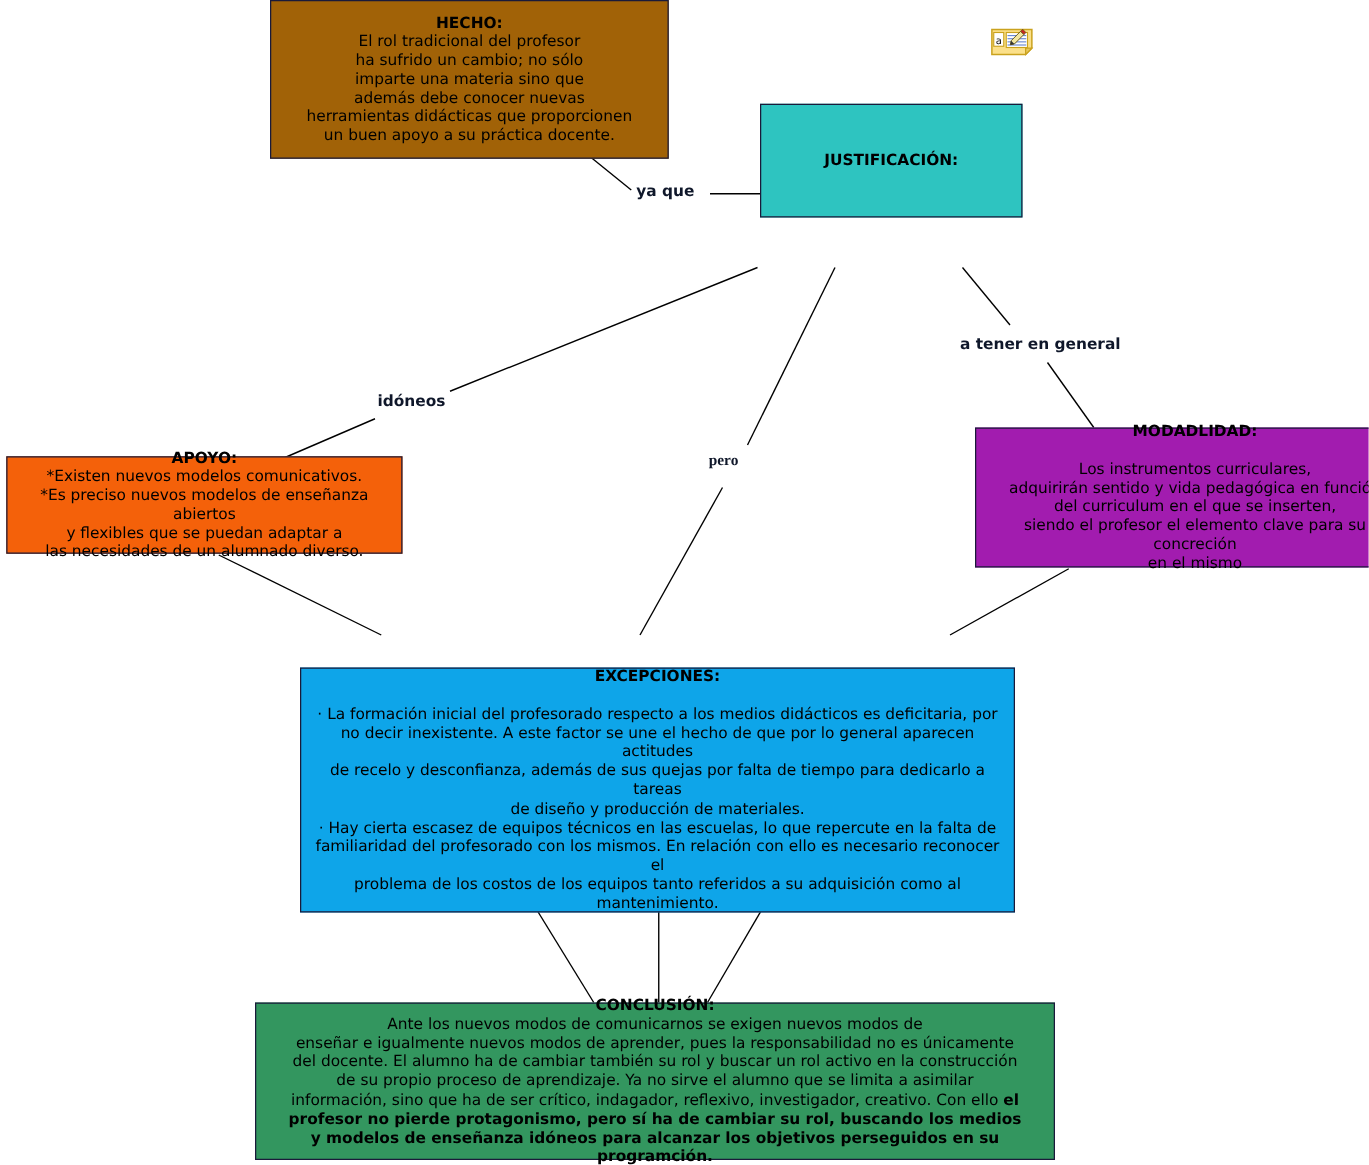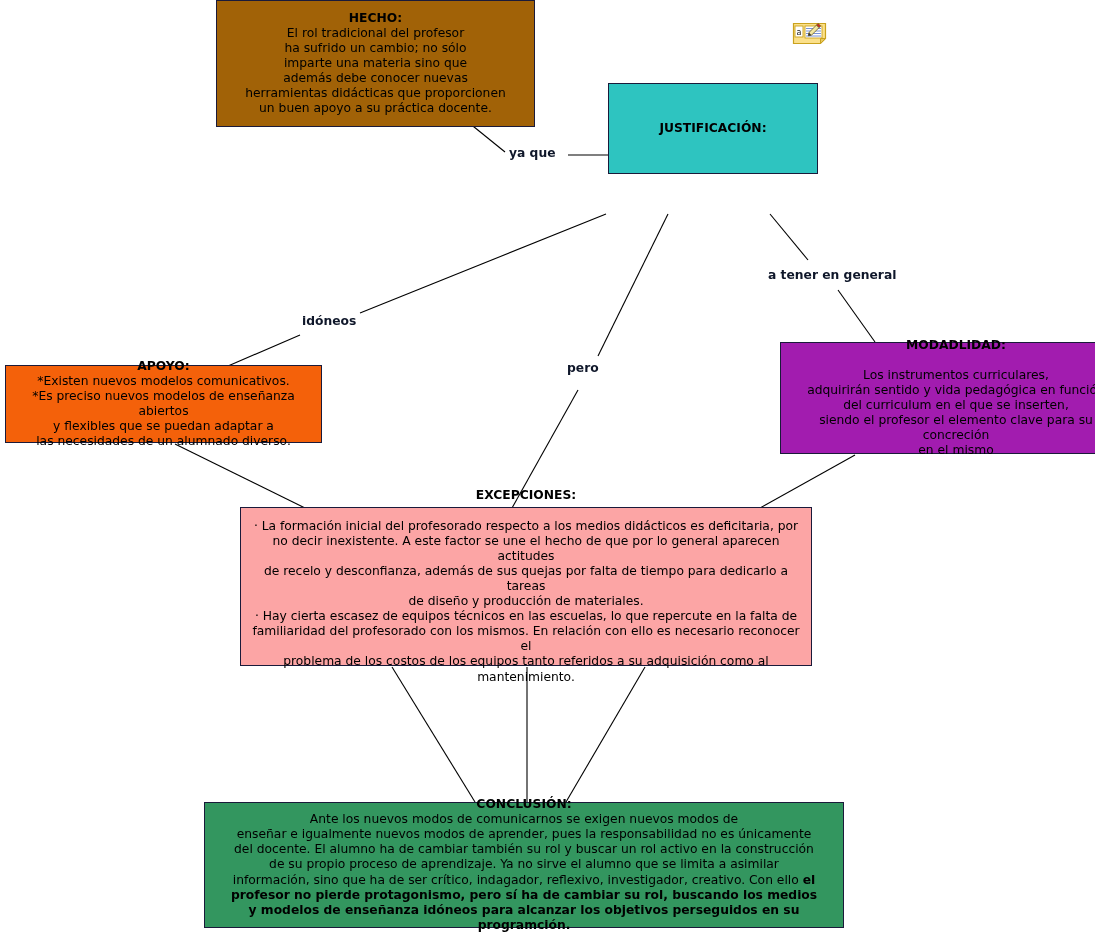--- a/index.html
+++ b/index.html
@@ -69,22 +69,22 @@
   }
   #node-apoyo {
     left: 5px; top: 365px; width: 317px; height: 78px;
     background: #f4610a;
   }
   #node-modalidad {
     left: 780px; top: 342px; width: 352px; height: 112px;
     background: #a21caf;
   }
   #node-excepciones {
-    left: 240px; top: 507px; width: 572px; height: 159px;
-    background: #fca5a5;
+    left: 240px; top: 534px; width: 572px; height: 196px;
+    background: #0ea5e9;
   }
   #node-conclusion {
     left: 204px; top: 802px; width: 640px; height: 126px;
     background: #33965f;
   }
   
   #note-icon {
     position: absolute;
     left: 792px; top: 21px;
     width: 35px; height: 25px;
@@ -171,21 +171,21 @@
 enseñar e igualmente nuevos modos de aprender, pues la responsabilidad no es únicamente
 del docente. El alumno ha de cambiar también su rol y buscar un rol activo en la construcción
 de su propio proceso de aprendizaje. Ya no sirve el alumno que se limita a asimilar
 información, sino que ha de ser crítico, indagador, reflexivo, investigador, creativo. Con ello </span><span class="strong">el
 profesor no pierde protagonismo, pero sí ha de cambiar su rol, buscando los medios
 y modelos de enseñanza idóneos para alcanzar los objetivos perseguidos en su programción.</span><span></span></span>
   </div>
 
   <div class="edge-label" style="left:507px; top:146px;">ya que</div>
   <div class="edge-label" style="left:300px; top:314px;">idóneos</div>
-  <div class="edge-label" style="left:565px; top:361px;">pero</div>
+  <div class="edge-label" style="left:565px; top:361px;font-family:Liberation Serif, serif;">pero</div>
   <div class="edge-label" style="left:766px; top:268px;">a tener en general</div>
 
   <div id="note-icon" title="nota">
     <svg viewBox="0 0 35 25" width="35" height="25" xmlns="http://www.w3.org/2000/svg">
 
       <path d="M1.5 2.5 h32 v15 l-5 5 h-27 z" fill="#fbe08a" stroke="#caa21e" stroke-width="1.2"></path>
 
       <path d="M28.5 17.5 h5 l-5 5 z" fill="#e8c75a" stroke="#caa21e" stroke-width="1"></path>
 
       <rect x="3" y="5" width="8" height="11" fill="#ffffff" stroke="#caa21e" stroke-width="0.9"></rect>

